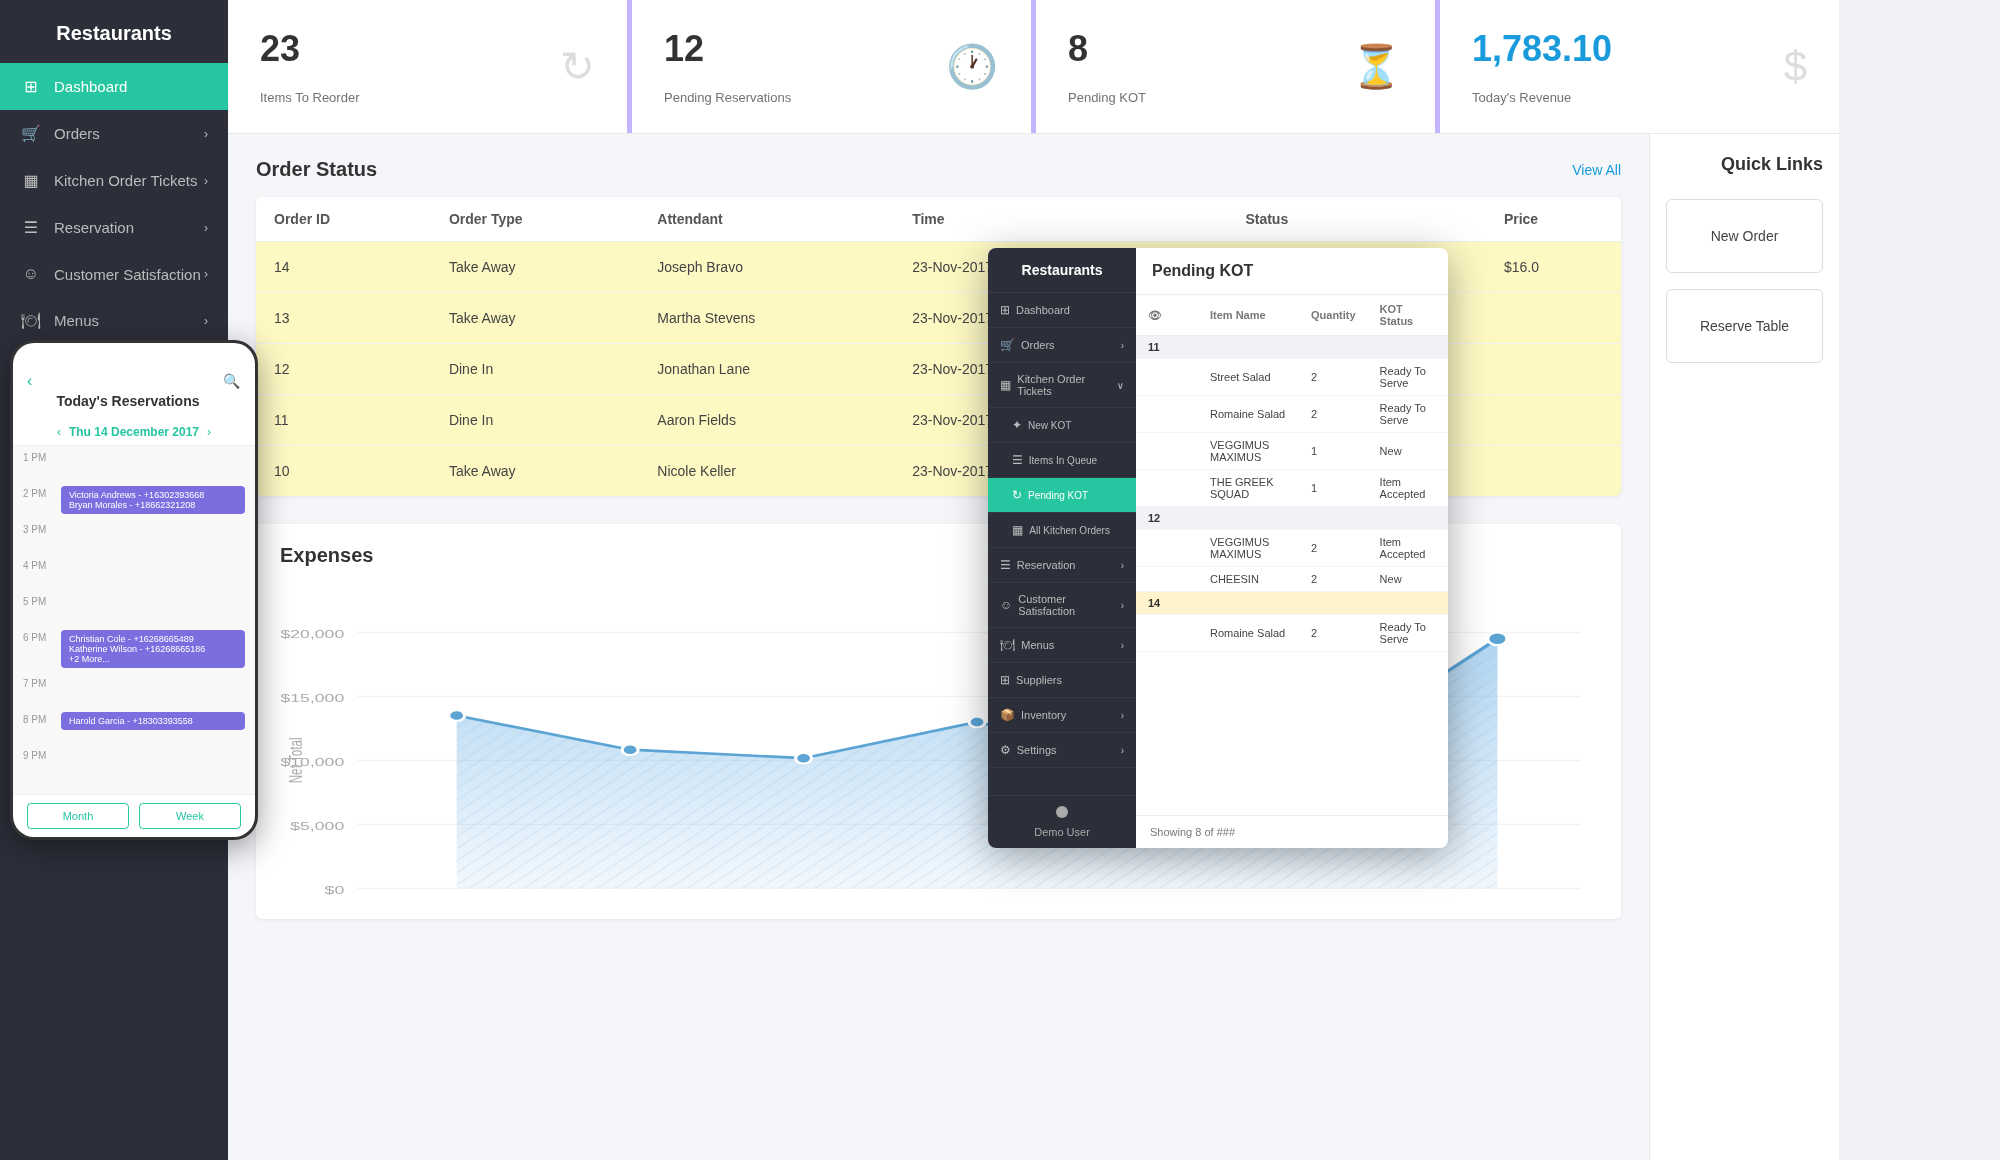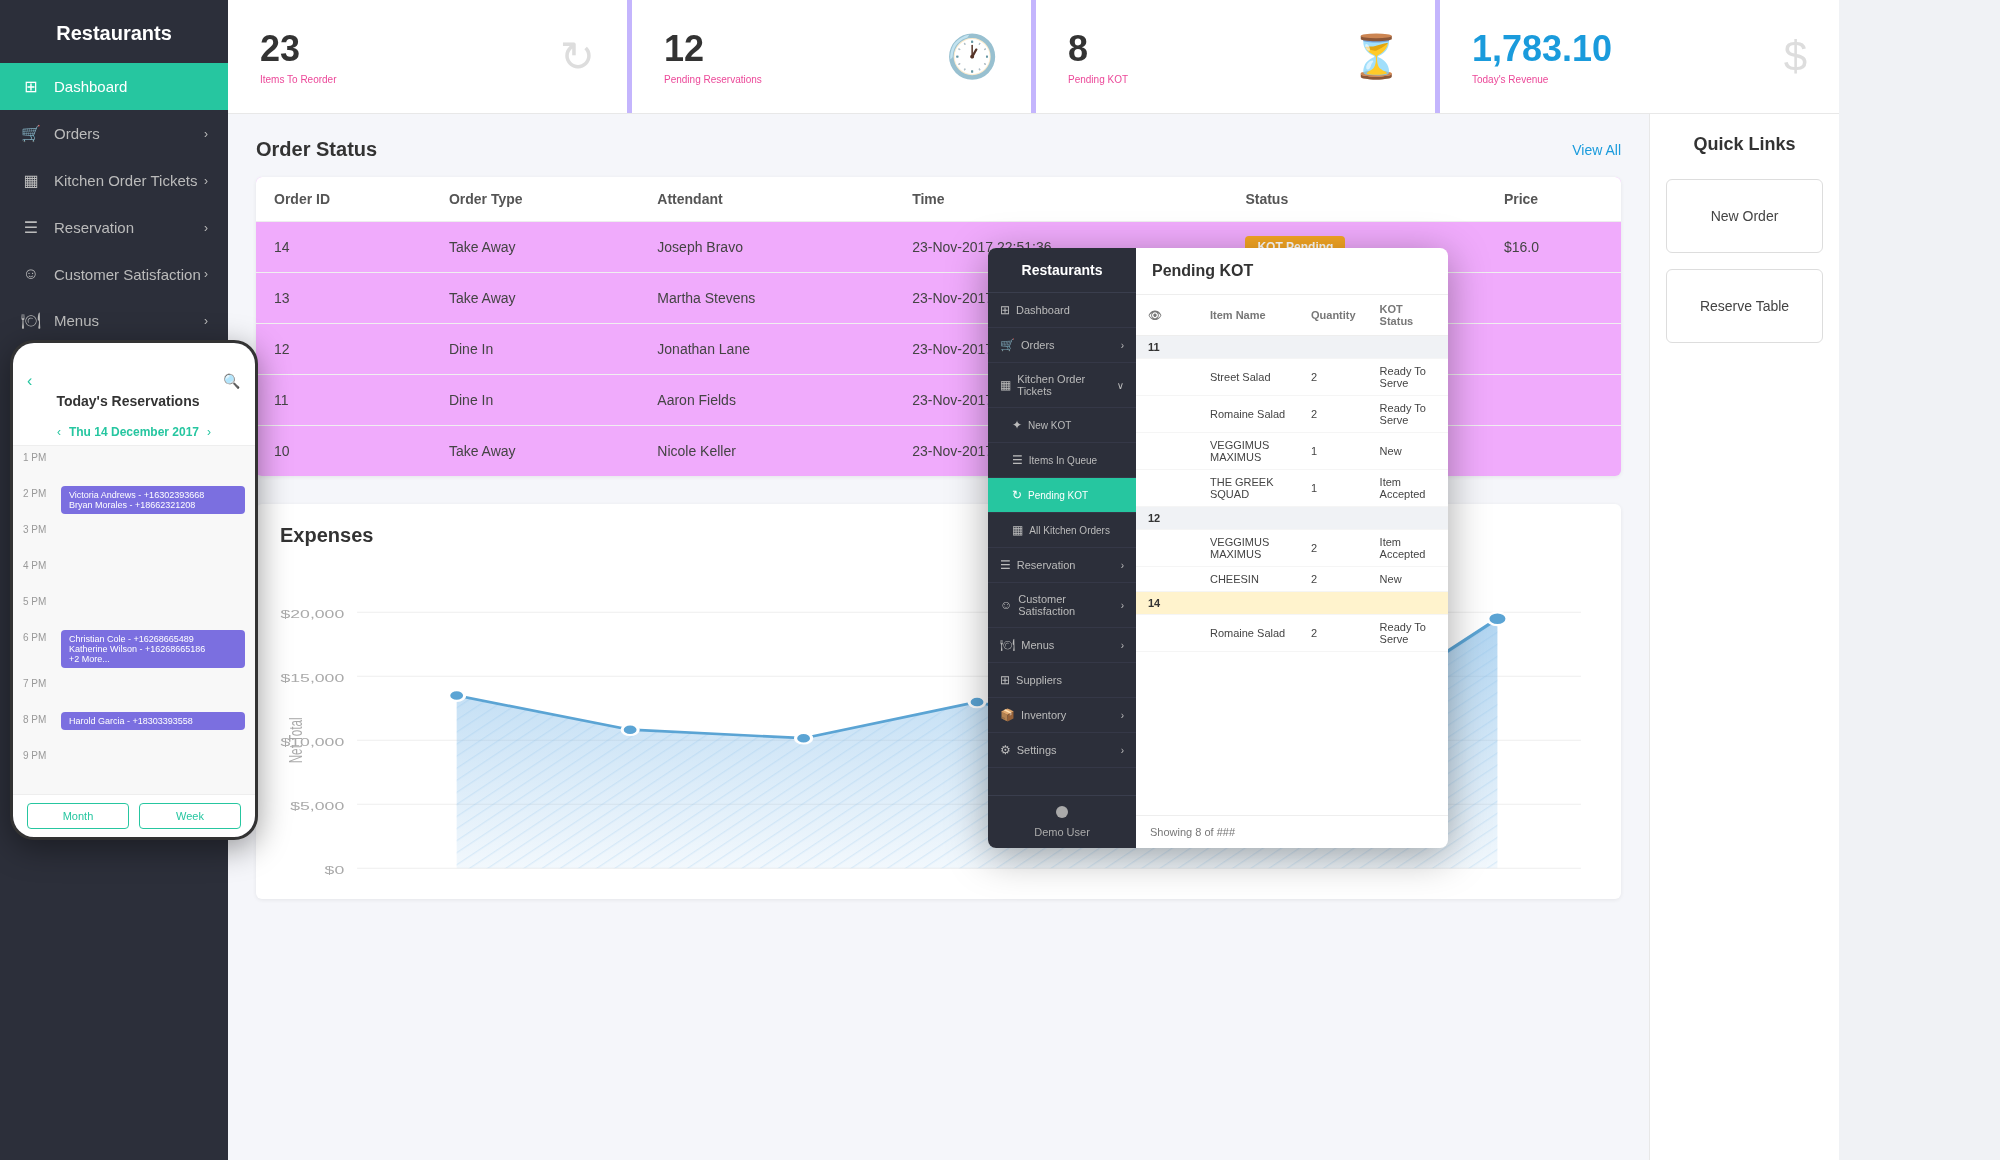--- a/index.html
+++ b/index.html
@@ -53,21 +53,21 @@
       flex: 1;
       padding: 28px 32px;
       display: flex;
       align-items: center;
       border-right: 5px solid #c4b5fd;
     }
     .stat-card:last-child { border-right: none; }
     .stat-text { flex: 1; }
     .stat-number { font-size: 36px; font-weight: 700; color: #333; }
     .stat-number.blue { color: #1a9bdc; }
-    .stat-label { font-size: 10px; color: #ec4899; margin-top: 4px; }
+    .stat-label { font-size: 13px; color: #737373; margin-top: 20px; }
     .stat-icon { font-size: 42px; color: #ddd; margin-left: 16px; }
 
     
     .content-area {
       display: flex;
       flex: 1;
       overflow: hidden;
     }
 
     .main-content {
@@ -81,21 +81,21 @@
     .section-header {
       display: flex;
       justify-content: space-between;
       align-items: center;
       margin-bottom: 16px;
     }
     .section-title { font-size: 20px; font-weight: 600; color: #333; }
     .view-all { color: #1a9bdc; font-size: 14px; cursor: pointer; }
 
     .order-table {
-      background: #f0abfc;
+      background: #fef9c3;
       border-radius: 6px;
       overflow: hidden;
       box-shadow: 0 1px 4px rgba(0,0,0,0.07);
       margin-bottom: 28px;
     }
     .order-table table { width: 100%; border-collapse: collapse; }
     .order-table th {
       background: #fff;
       padding: 14px 18px;
       text-align: left;
@@ -132,21 +132,21 @@
     
     .right-panel {
       width: 190px;
       background: #fff;
       border-left: 1px solid #e8e8e8;
       padding: 20px 16px;
       display: flex;
       flex-direction: column;
       gap: 16px;
     }
-    .quick-links-title { font-size: 18px; font-weight: 600; color: #333; text-align: center; margin-bottom: 8px; }
+    .quick-links-title { font-size: 18px; font-weight: 600; color: #333; text-align: right; margin-bottom: 8px; }
     .quick-link-btn {
       display: block;
       width: 100%;
       padding: 28px;
       background: #fff;
       border: 1px solid #ddd;
       border-radius: 6px;
       text-align: center;
       font-size: 14px;
       color: #444;

